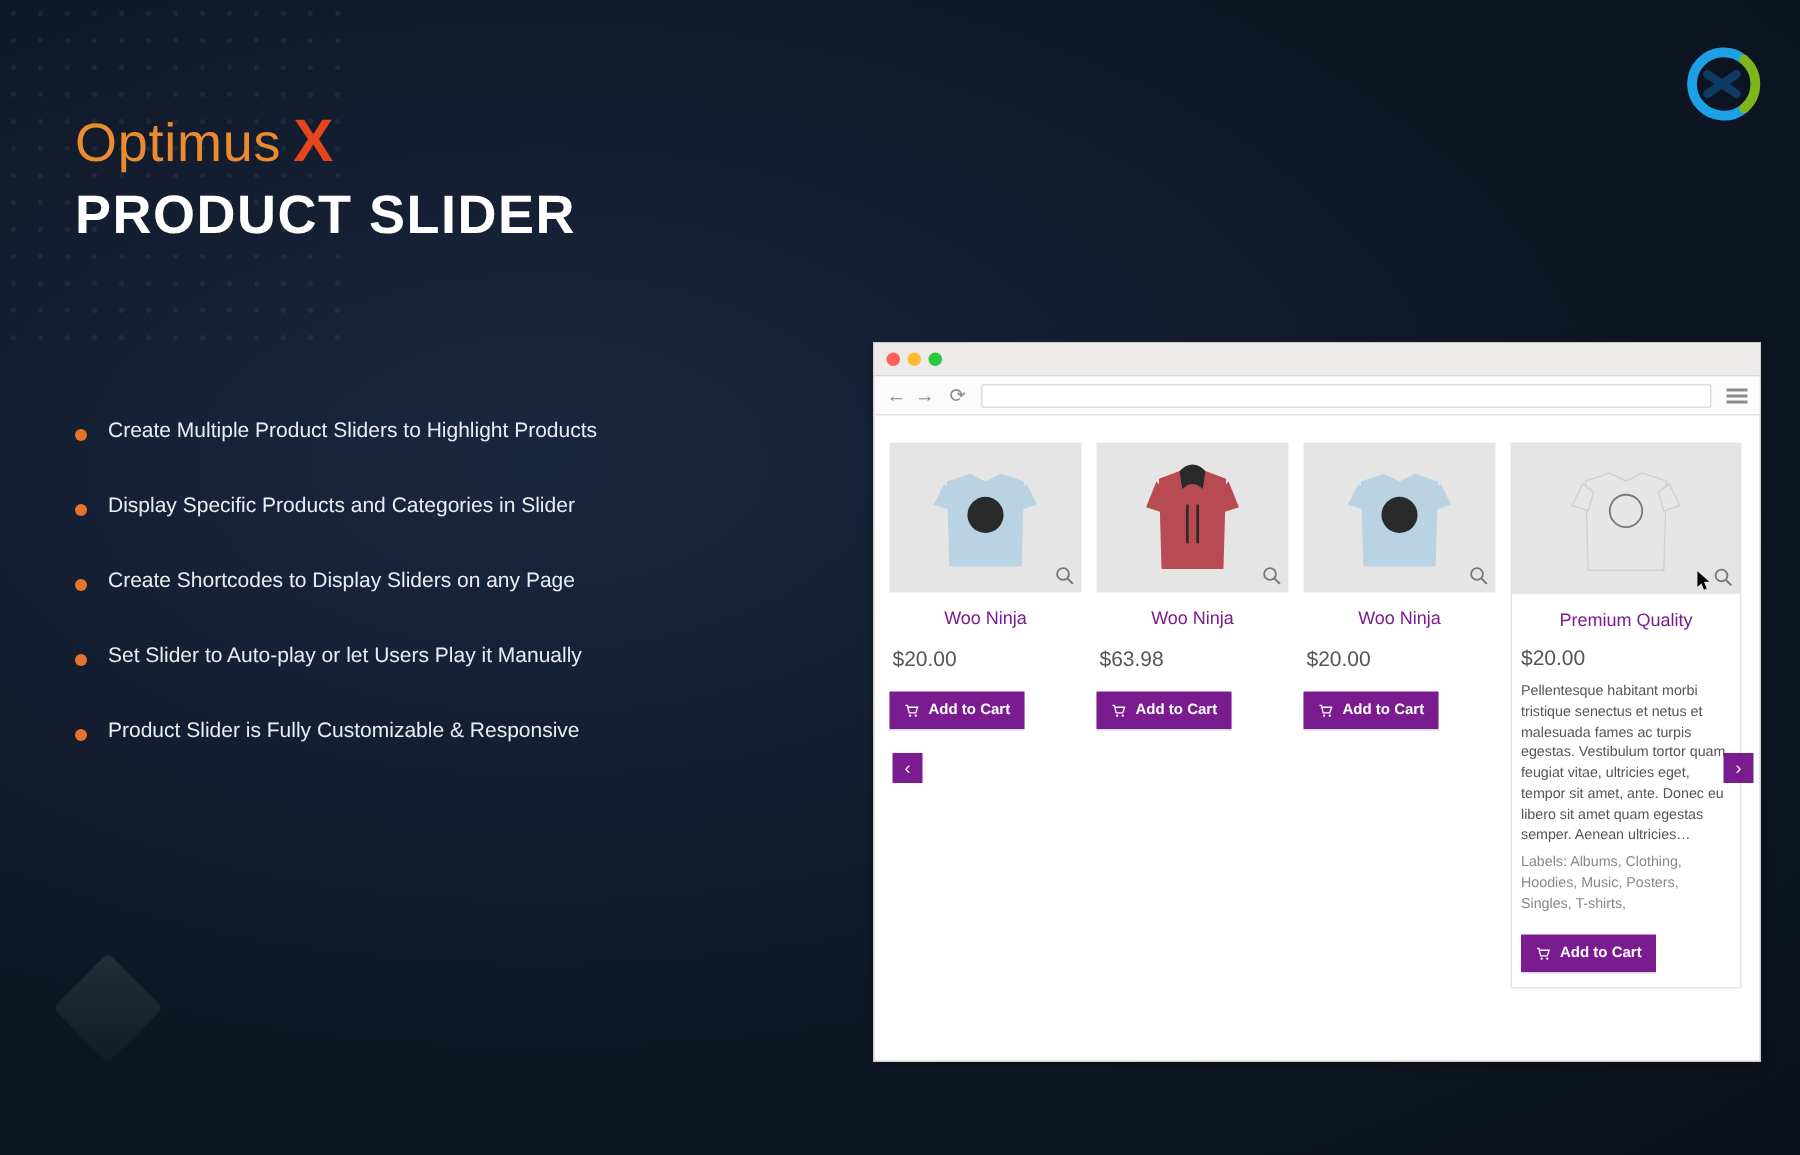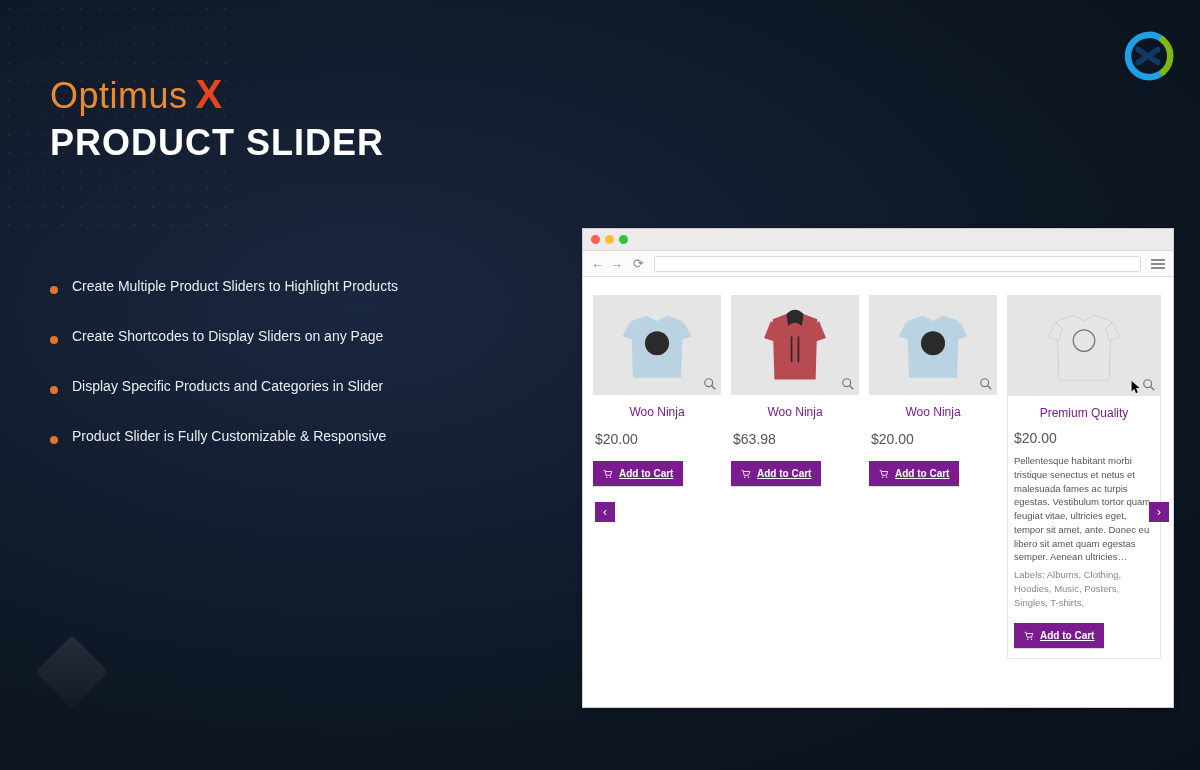--- a/index.html
+++ b/index.html
@@ -109,21 +109,20 @@
   .premium .ptitle { }
   .price { color:#555; font-size:14px; margin-top:12px; }
   .card.std .price { margin-left:2px; }
   .premium .price { margin-top:10px; }
 
   .addcart {
     display:inline-flex; align-items:center; gap:6px;
     background:#7a1c8f; color:#fff; font-size:10px; font-weight:600;
     padding: 7px 10px; margin-top:14px; cursor:pointer;
     box-shadow: 0 1px 0 rgba(0,0,0,0.15);
-    text-decoration: underline;
   }
   .addcart .cart-ic svg { width:10px; height:10px; display:block; }
   .premium .addcart { margin-top:14px; }
 
   .desc { font-size:9.5px; line-height:1.45; color:#555; margin-top:8px; }
   .labels { font-size:9.5px; color:#888; margin-top:4px; line-height:1.45; }
 
   
   .slider-nav {
     position:absolute; width:20px; height:20px; background:#7a1c8f;
@@ -148,22 +147,23 @@
     </svg>
   </div>
 
   <div class="optimus">
     <span class="op">Optimus</span><span class="x">X</span>
   </div>
   <div class="subtitle">PRODUCT SLIDER</div>
 
   <ul class="features">
     <li>Create Multiple Product Sliders to Highlight Products</li>
+    <li>Display Specific Products and Categories in Slider</li>
     <li>Create Shortcodes to Display Sliders on any Page</li>
-    <li>Display Specific Products and Categories in Slider</li>
+    <li>Set Slider to Auto-play or let Users Play it Manually</li>
     <li>Product Slider is Fully Customizable &amp; Responsive</li>
   </ul>
 
   <div class="browser">
     <div class="chrome-bar">
       <div class="traffic">
         <span class="tl r"></span>
         <span class="tl y"></span>
         <span class="tl g"></span>
       </div>

